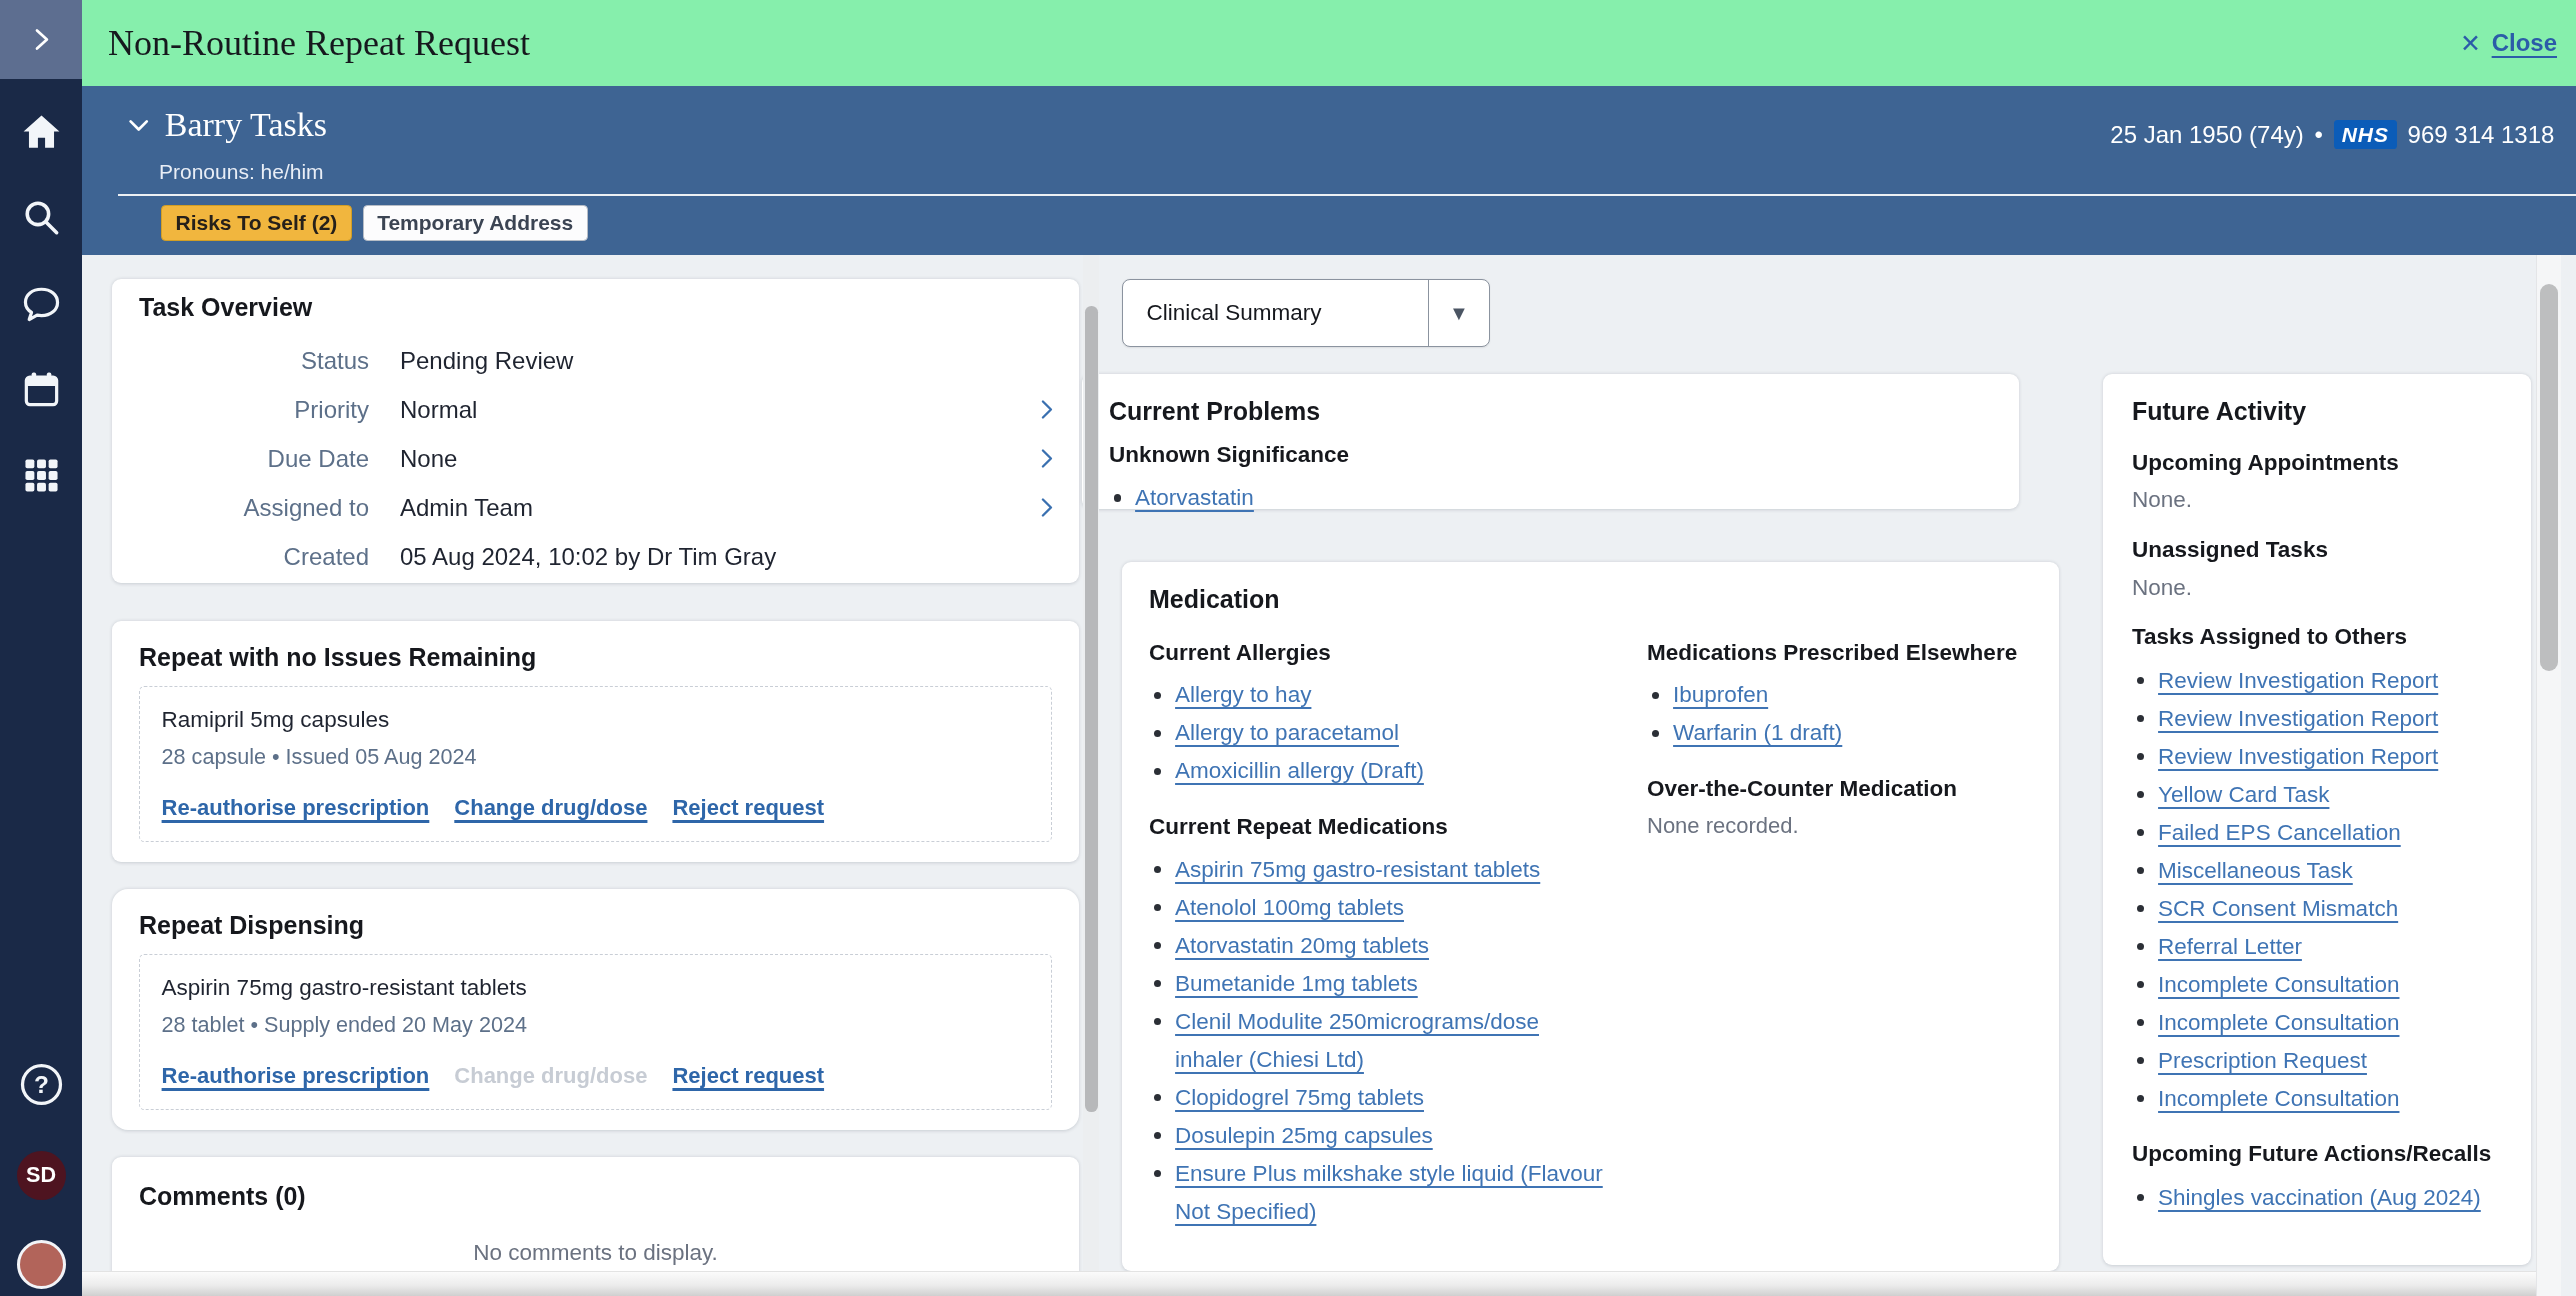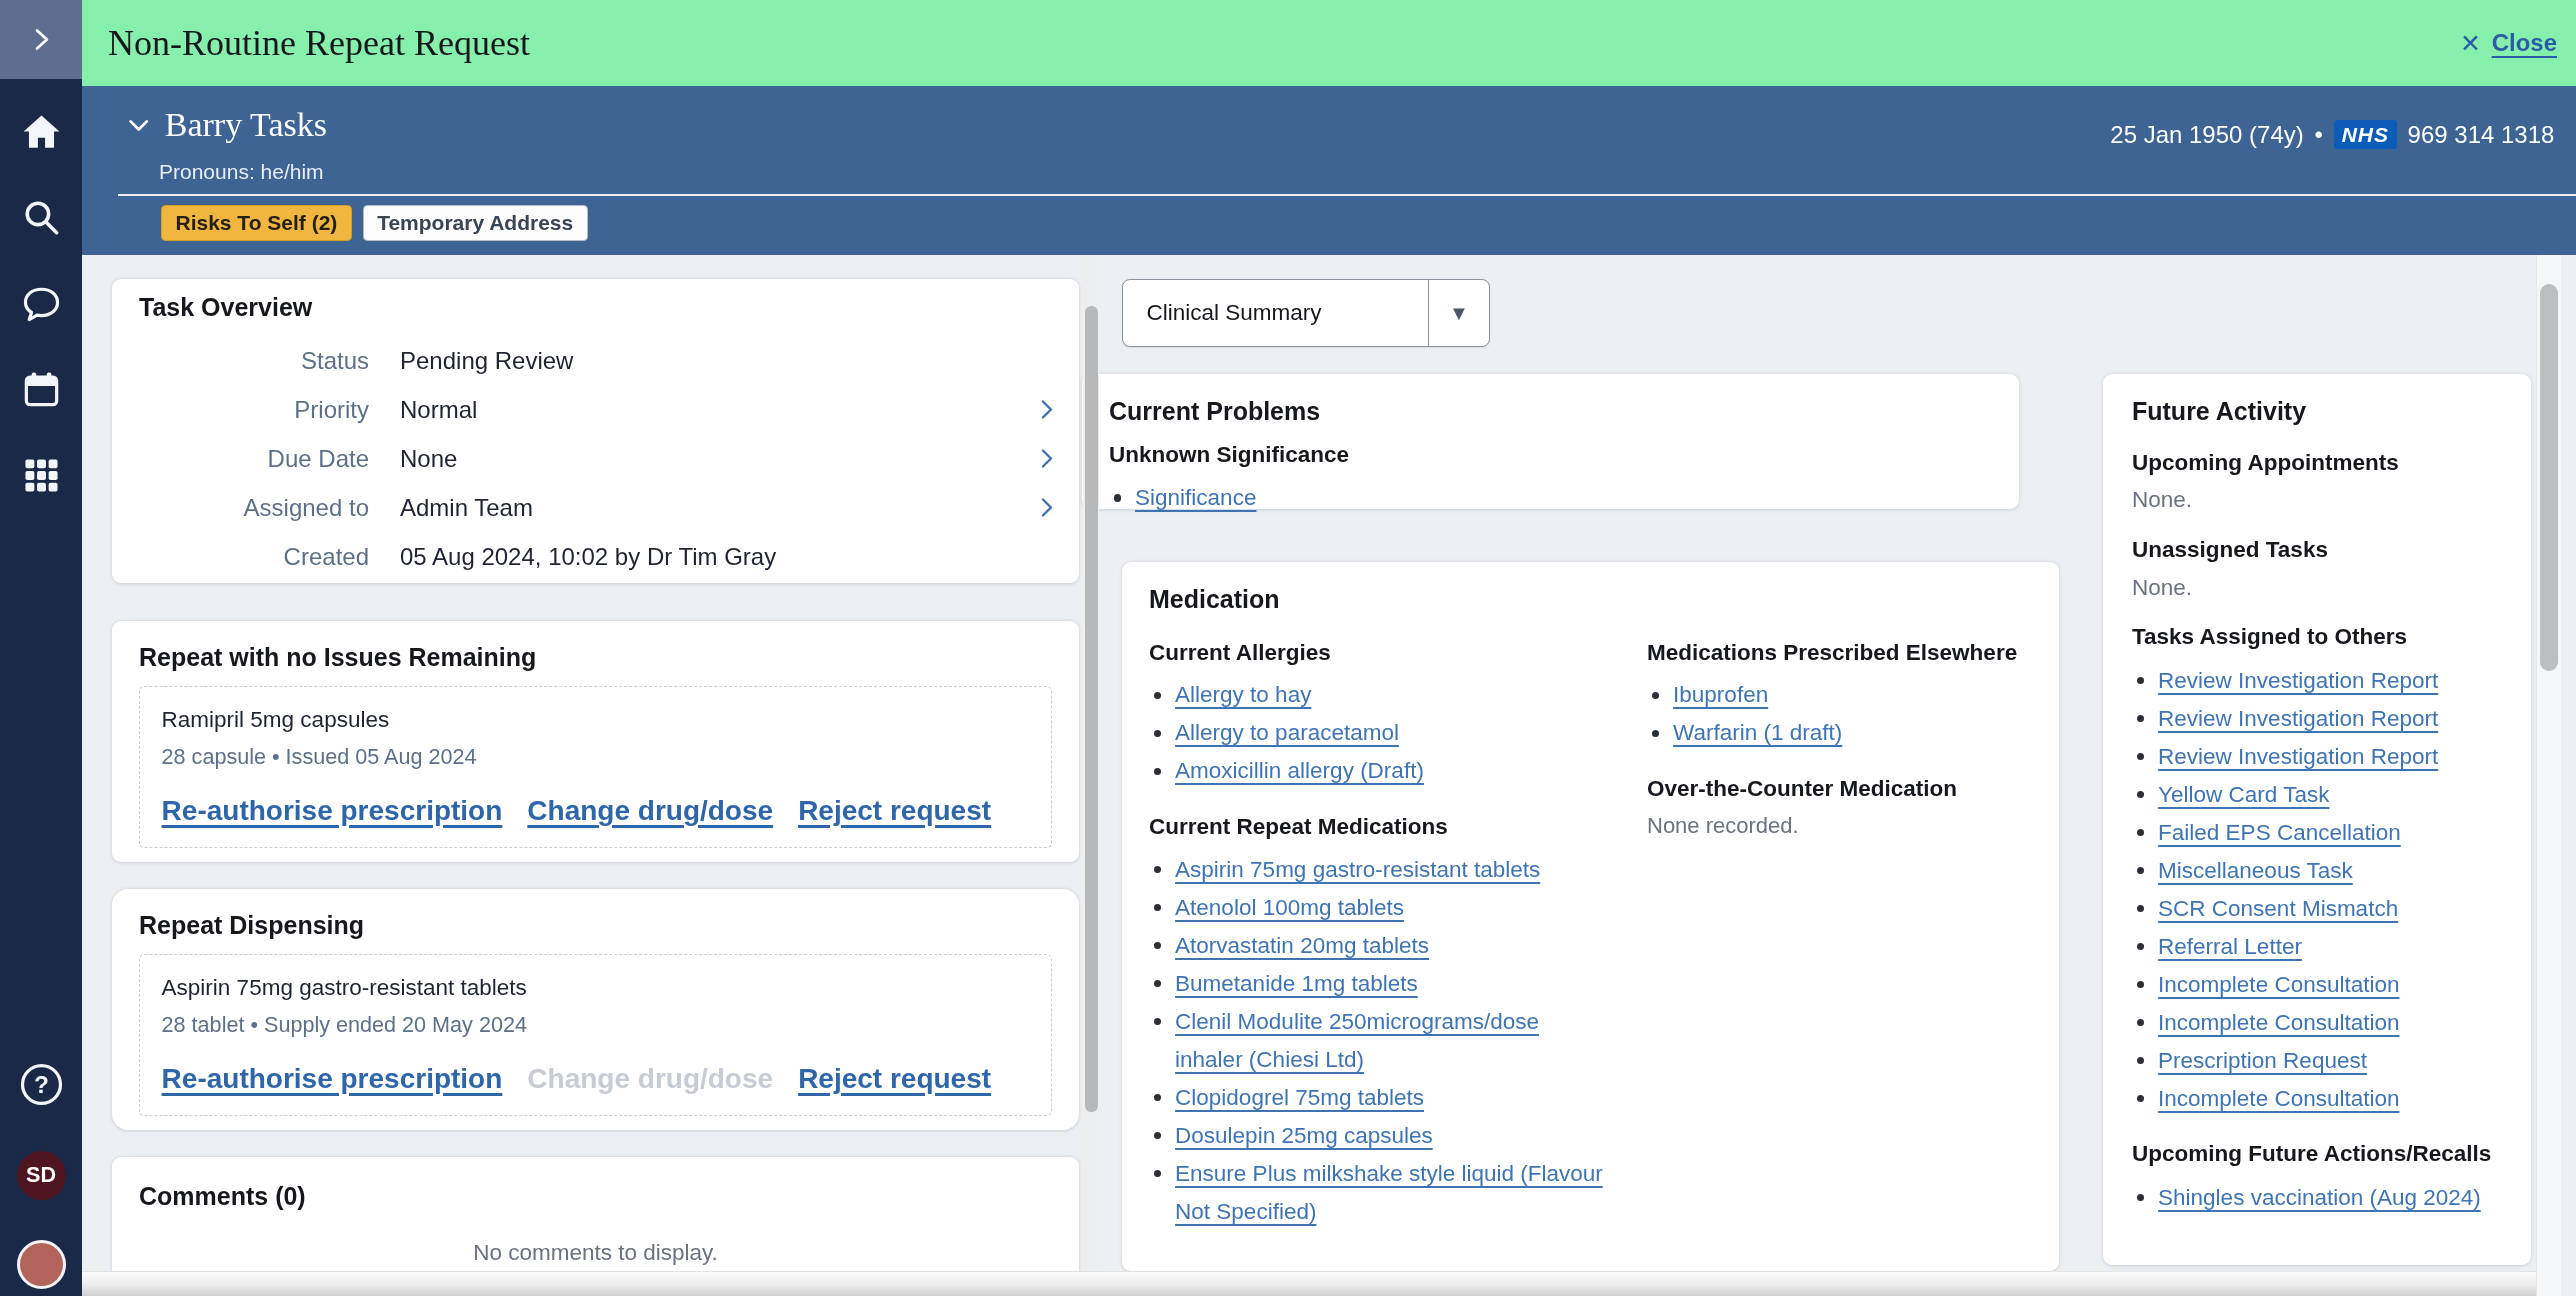--- a/index.html
+++ b/index.html
@@ -63,21 +63,21 @@
   .trow-value{color:#1f2430;}
   .trow .chev{position:absolute;right:-7.2px;top:11.7px;}
 
   
   .repeat1{left:112px;top:621px;width:967px;height:241px;padding:21.6px 27px;}
   .repeat2{left:112px;top:889px;width:967px;height:241px;padding:21.6px 27px;border-radius:16px;}
   .dashed-box{margin-top:14.4px;border:1.8px dashed #c9ced6;border-radius:5.4px;padding:20px 21.6px;}
   .drug-name{font-size:22.5px;color:#1f2430;}
   .drug-detail{font-size:21.6px;color:var(--label);margin-top:10.8px;}
   .actions{margin-top:25px;display:flex;gap:25px;}
-  .action-link{font-size:28px;font-weight:bold;color:var(--link-bold);text-decoration:underline;text-decoration-thickness:2.7px;text-underline-offset:5.4px;cursor:pointer;}
+  .action-link{font-size:22px;font-weight:bold;color:var(--link-bold);text-decoration:underline;text-decoration-thickness:2.7px;text-underline-offset:5.4px;cursor:pointer;}
   .action-link.disabled{color:#c7ccd4;text-decoration:none;cursor:default;}
 
   
   .comments-card{left:112px;top:1157px;width:967px;height:144px;padding:25px 27px;}
   .comments-empty{margin-top:29px;text-align:center;font-size:22.5px;color:var(--muted);}
 
   
   .summary-select{position:absolute;left:1122px;top:279px;width:368px;height:68px;background:#fff;border:1.8px solid #8b939f;border-radius:8px;display:flex;box-shadow:0 0.9px 1.8px rgba(0,0,0,.08);cursor:pointer;}
   .summary-text{flex:1;display:flex;align-items:center;padding-left:23.4px;font-size:22.5px;color:var(--title);}
   .summary-arrow{width:61px;border-left:1.8px solid #8b939f;display:flex;align-items:center;justify-content:center;color:#4b5563;font-size:20px;}
@@ -294,21 +294,21 @@
 <div class="summary-select">
   <div class="summary-text">Clinical Summary</div>
   <div class="summary-arrow">▼</div>
 </div>
 
 <div class="card problems-card">
   <div class="card-title">Current Problems</div>
   <div class="sub-heading">Unknown Significance</div>
   <ul class="blist" style="margin-top:10.8px;">
       <li>
-        <a class="lnk">Significance</a>
+        <a class="lnk">Atorvastatin</a>
       </li>
     </ul>
 </div>
 
 <div class="card medication-card">
   <div class="card-title">Medication</div>
   <div class="med-cols">
     <div class="med-col1">
       <div class="med-heading">Current Allergies</div>
       <ul class="blist">

